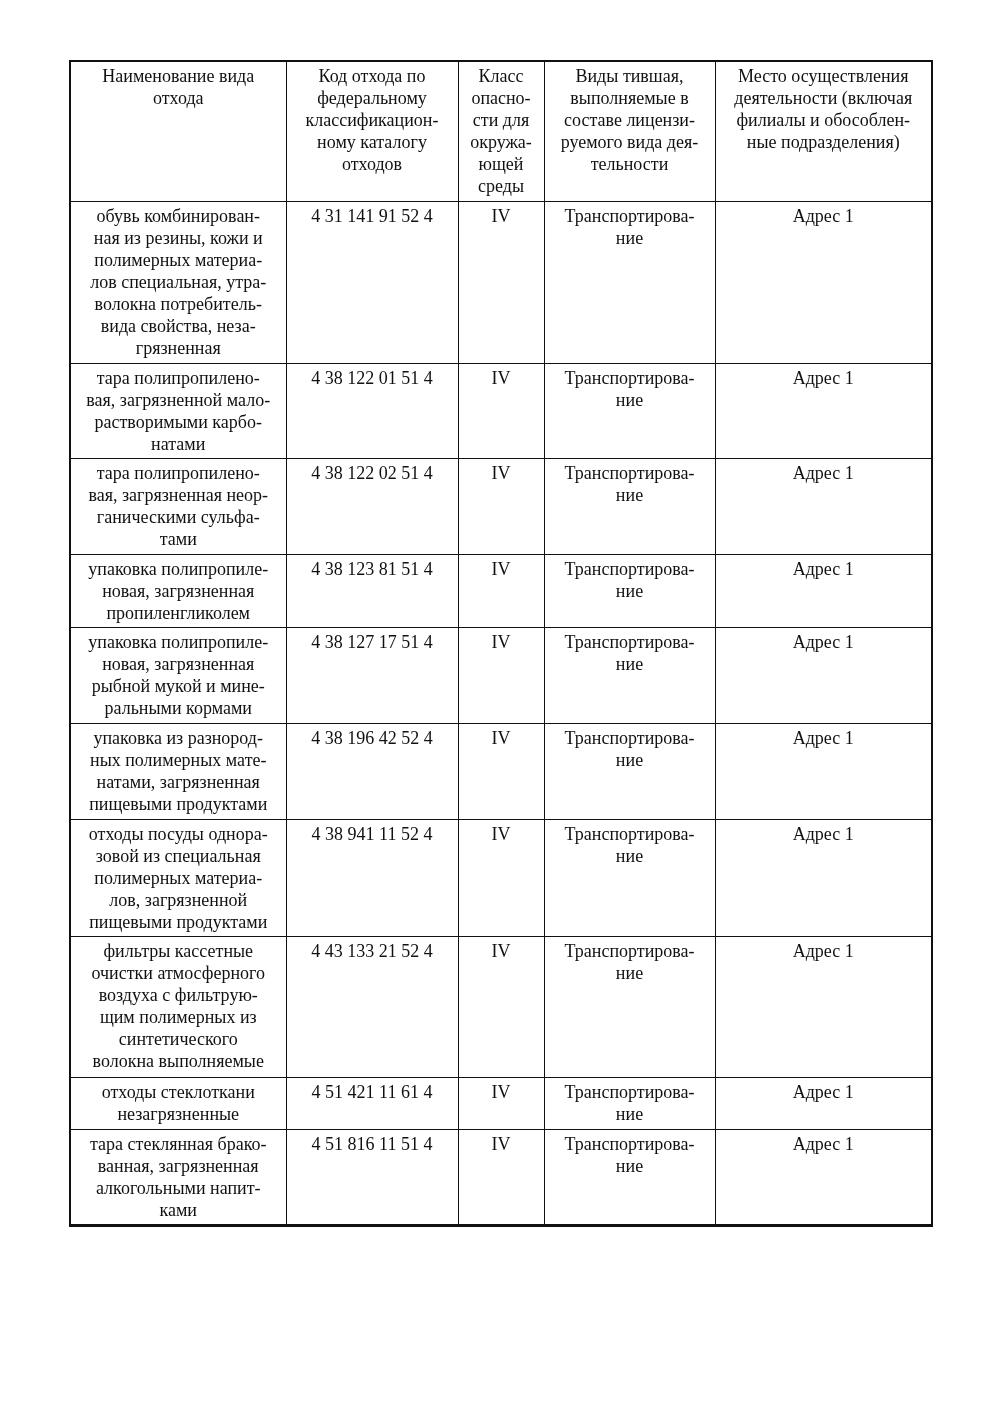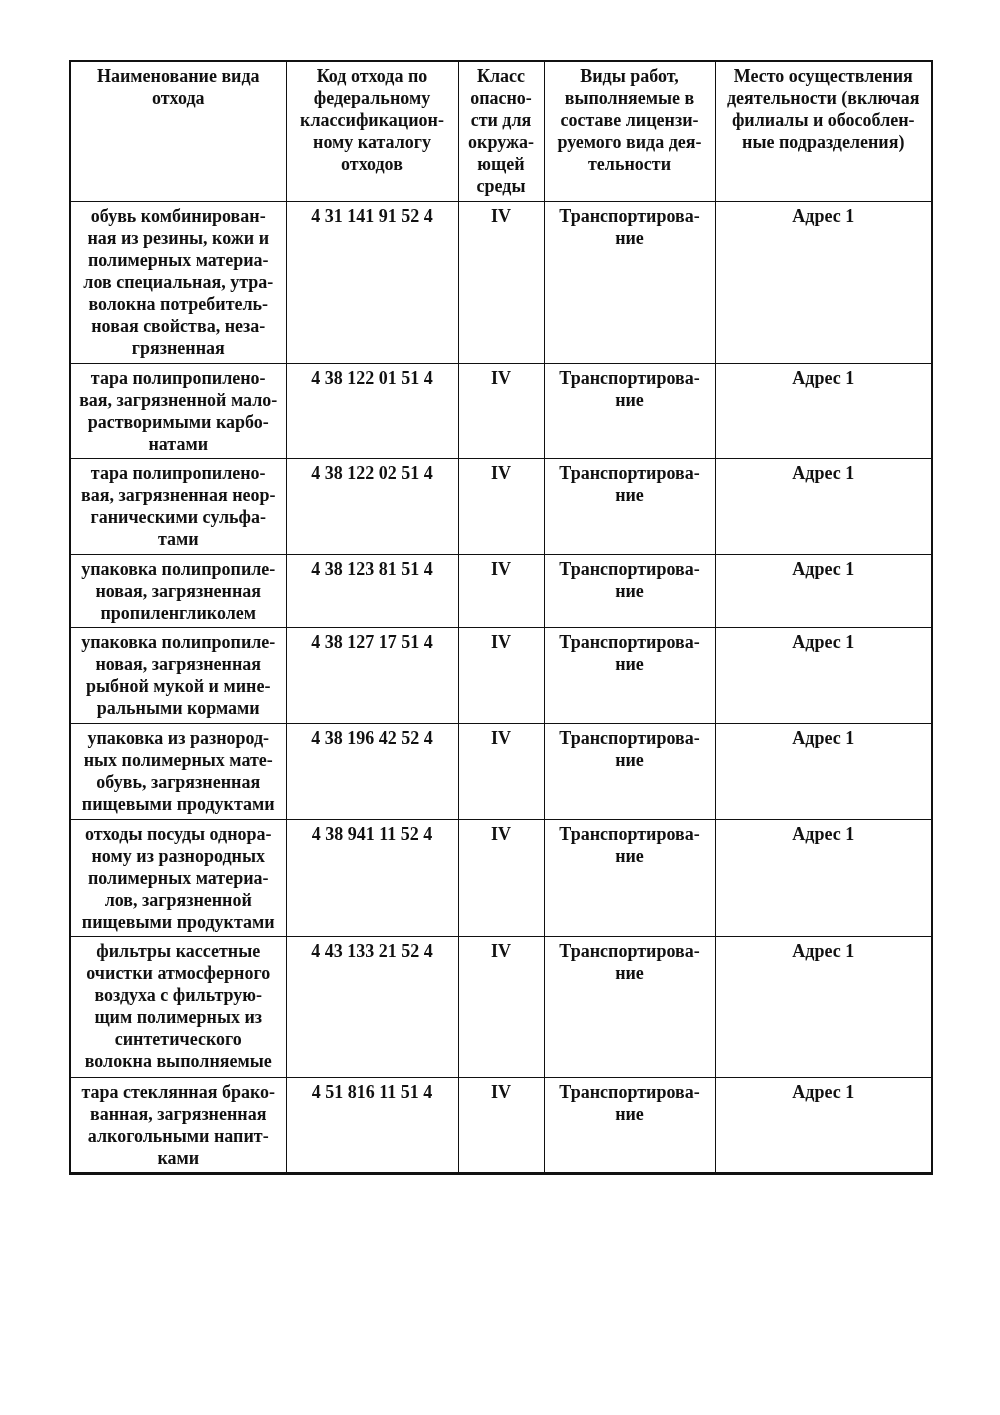--- a/index.html
+++ b/index.html
@@ -29,21 +29,21 @@
       border-collapse: collapse;
       table-layout: fixed;
       border: 2px solid #111;
       border-bottom: 3px solid #111;
     }
     table.waste-table th,
     table.waste-table td {
       border: 1.5px solid #111;
       vertical-align: top;
       text-align: center;
-      font-weight: bold;
+      font-weight: normal;
       font-size: 18px;
       line-height: 22px;
       padding: 3px 4px 2px 4px;
       word-wrap: break-word;
       hyphens: manual;
     }
     col.c1 { width: 216px; }
     col.c2 { width: 172px; }
     col.c3 { width: 86px; }
     col.c4 { width: 171px; }
@@ -77,21 +77,21 @@
           </th>
         <th>
             <span class="line">Класс</span>
             <span class="line">опасно-</span>
             <span class="line">сти для</span>
             <span class="line">окружа-</span>
             <span class="line">ющей</span>
             <span class="line">среды</span>
           </th>
         <th>
-            <span class="line">Виды работ,</span>
+            <span class="line">Виды тившая,</span>
             <span class="line">выполняемые в</span>
             <span class="line">составе лицензи-</span>
             <span class="line">руемого вида дея-</span>
             <span class="line">тельности</span>
           </th>
         <th>
             <span class="line">Место осуществления</span>
             <span class="line">деятельности (включая</span>
             <span class="line">филиалы и обособлен-</span>
             <span class="line">ные подразделения)</span>
@@ -100,21 +100,21 @@
     </thead>
     <tbody id="table-body">
 
   <tr style="height: 162px;">
     <td>
             <span class="line">обувь комбинирован-</span>
             <span class="line">ная из резины, кожи и</span>
             <span class="line">полимерных материа-</span>
             <span class="line">лов специальная, утра-</span>
             <span class="line">волокна потребитель-</span>
-            <span class="line">новая свойства, неза-</span>
+            <span class="line">вида свойства, неза-</span>
             <span class="line">грязненная</span>
           </td>
     <td><span>4 31 141 91 52 4</span></td>
     <td><span>IV</span></td>
     <td>
             <span class="line">Транспортирова-</span>
             <span class="line">ние</span>
           </td>
     <td><span>Адрес 1</span></td>
   </tr>
@@ -179,36 +179,36 @@
             <span class="line">Транспортирова-</span>
             <span class="line">ние</span>
           </td>
     <td><span>Адрес 1</span></td>
   </tr>
 
   <tr style="height: 96px;">
     <td>
             <span class="line">упаковка из разнород-</span>
             <span class="line">ных полимерных мате-</span>
-            <span class="line">обувь, загрязненная</span>
+            <span class="line">натами, загрязненная</span>
             <span class="line">пищевыми продуктами</span>
           </td>
     <td><span>4 38 196 42 52 4</span></td>
     <td><span>IV</span></td>
     <td>
             <span class="line">Транспортирова-</span>
             <span class="line">ние</span>
           </td>
     <td><span>Адрес 1</span></td>
   </tr>
 
   <tr style="height: 117px;">
     <td>
             <span class="line">отходы посуды однора-</span>
-            <span class="line">ному из разнородных</span>
+            <span class="line">зовой из специальная</span>
             <span class="line">полимерных материа-</span>
             <span class="line">лов, загрязненной</span>
             <span class="line">пищевыми продуктами</span>
           </td>
     <td><span>4 38 941 11 52 4</span></td>
     <td><span>IV</span></td>
     <td>
             <span class="line">Транспортирова-</span>
             <span class="line">ние</span>
           </td>
@@ -226,20 +226,33 @@
           </td>
     <td><span>4 43 133 21 52 4</span></td>
     <td><span>IV</span></td>
     <td>
             <span class="line">Транспортирова-</span>
             <span class="line">ние</span>
           </td>
     <td><span>Адрес 1</span></td>
   </tr>
 
+  <tr style="height: 52px;">
+    <td>
+            <span class="line">отходы стеклоткани</span>
+            <span class="line">незагрязненные</span>
+          </td>
+    <td><span>4 51 421 11 61 4</span></td>
+    <td><span>IV</span></td>
+    <td>
+            <span class="line">Транспортирова-</span>
+            <span class="line">ние</span>
+          </td>
+    <td><span>Адрес 1</span></td>
+  </tr>
 
   <tr style="height: 96px; padding-left: 27px;">
     <td>
             <span class="line">тара стеклянная брако-</span>
             <span class="line">ванная, загрязненная</span>
             <span class="line">алкогольными напит-</span>
             <span class="line">ками</span>
           </td>
     <td><span>4 51 816 11 51 4</span></td>
     <td><span>IV</span></td>

